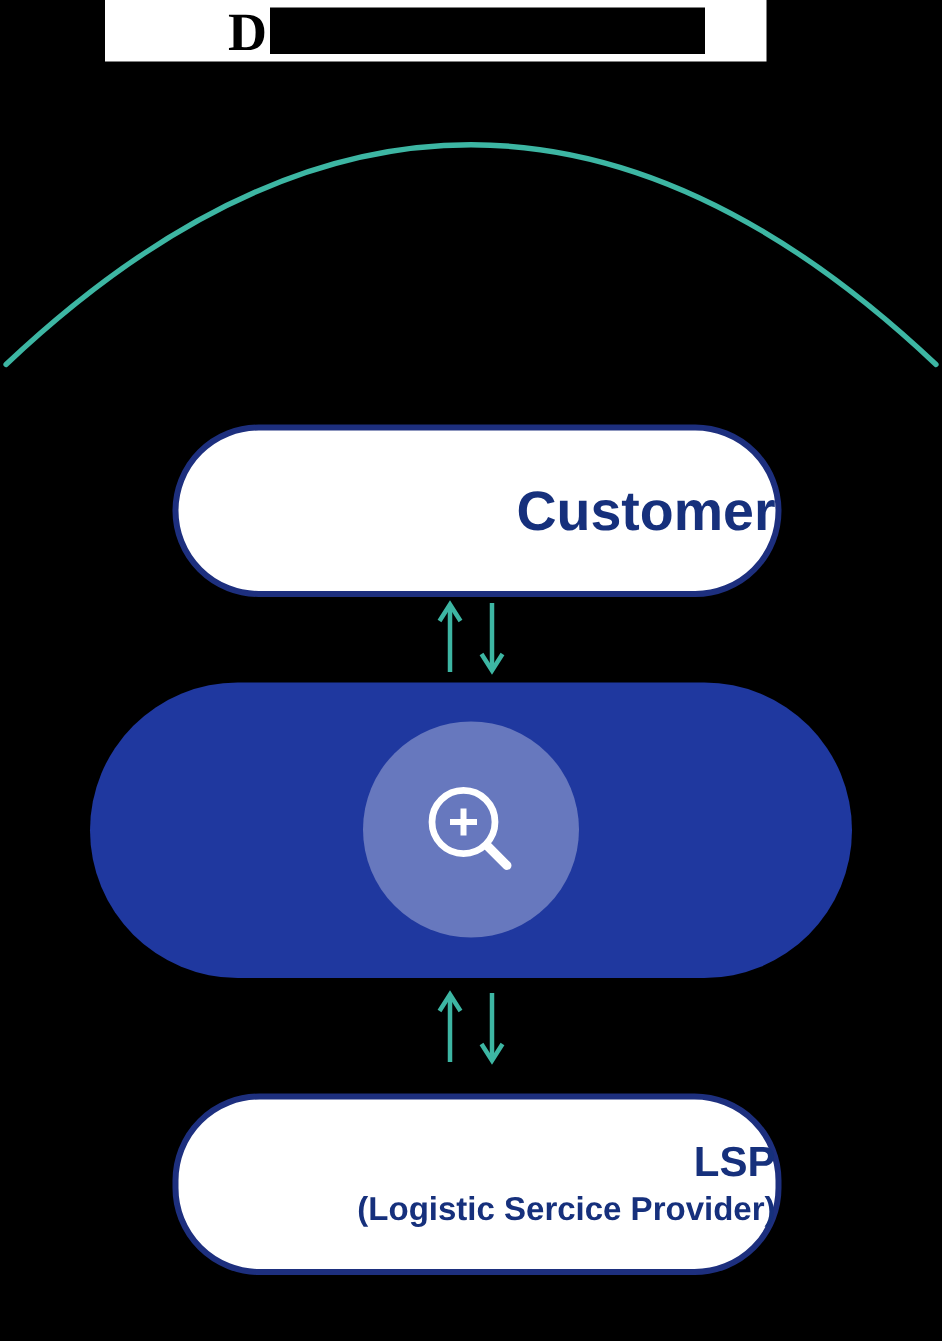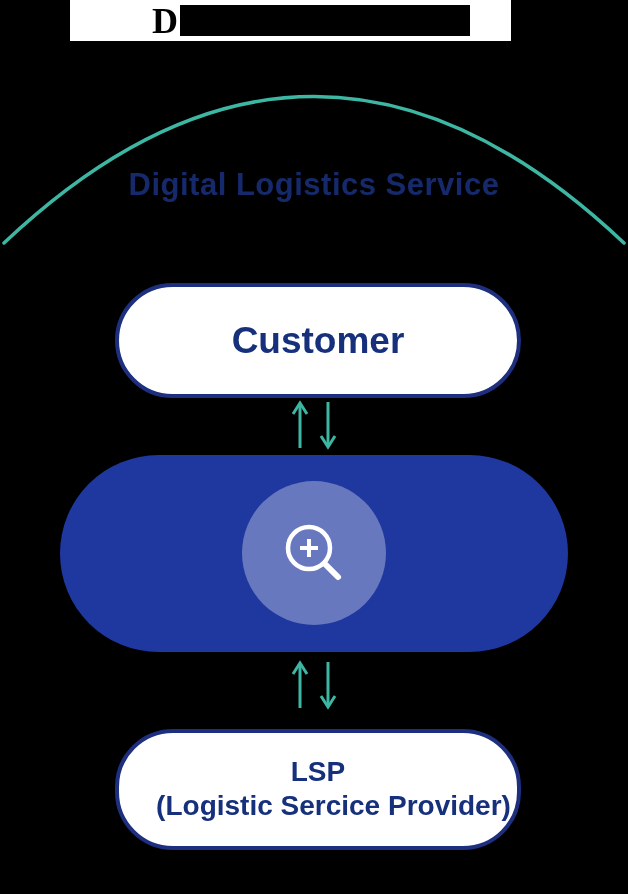--- a/index.html
+++ b/index.html
@@ -62,21 +62,21 @@
     color: #15296b;
   }
 
   
   .pill {
     position: absolute;
     background: #ffffff;
     border: 4px solid #1d2f7e;
     display: flex;
     flex-direction: column;
-    align-items: center;
+    align-items: flex-end;
     justify-content: center;
   }
   .customer-pill {
     left: 115px;
     top: 283px;
     width: 398px;
     height: 107px;
     border-radius: 58px;
   }
   .customer-label {
@@ -124,42 +124,41 @@
     height: 113px;
     border-radius: 58px;
   }
   .lsp-label {
     font-size: 28px;
     font-weight: bold;
     line-height: 1.05;
     color: #16307c;
   }
   .lsp-sublabel {
-    font-size: 28px;
+    font-size: 22px;
     font-weight: bold;
     color: #16307c;
     margin-top: 3px;
     margin-left: 31px;
   }
 </style>
 </head>
 <body>
 
 <div class="canvas">
 
   <svg class="arc-svg" width="628" height="260" viewBox="0 0 628 260">
     <path d="M 4 243 Q 314 -50 624 243" fill="none" stroke="#3db6a3" stroke-width="3.5" stroke-linecap="round"></path>
   </svg>
 
   <div class="header-strip">
     <span class="header-letter">D</span>
     <span class="header-redaction"></span>
   </div>
 
-  <div class="service-label">Digital Logistics Service</div>
 
   <div class="pill customer-pill">
     <span class="customer-label">Customer</span>
   </div>
 
   <svg class="arrow-pair arrow-pair-1" width="52" height="54" viewBox="0 0 52 54">
     <g stroke="#3db6a3" stroke-width="3" fill="none">
       <line x1="12" y1="50" x2="12" y2="7"></line>
       <polyline points="5,16 12,5 19,16"></polyline>
       <line x1="40" y1="4" x2="40" y2="47"></line>

